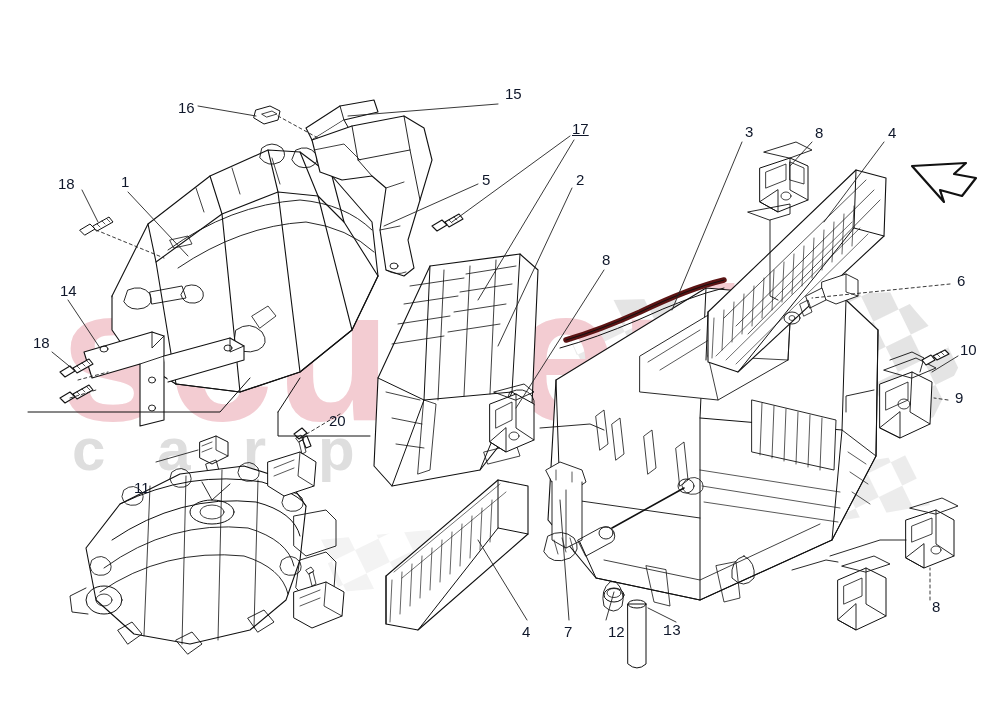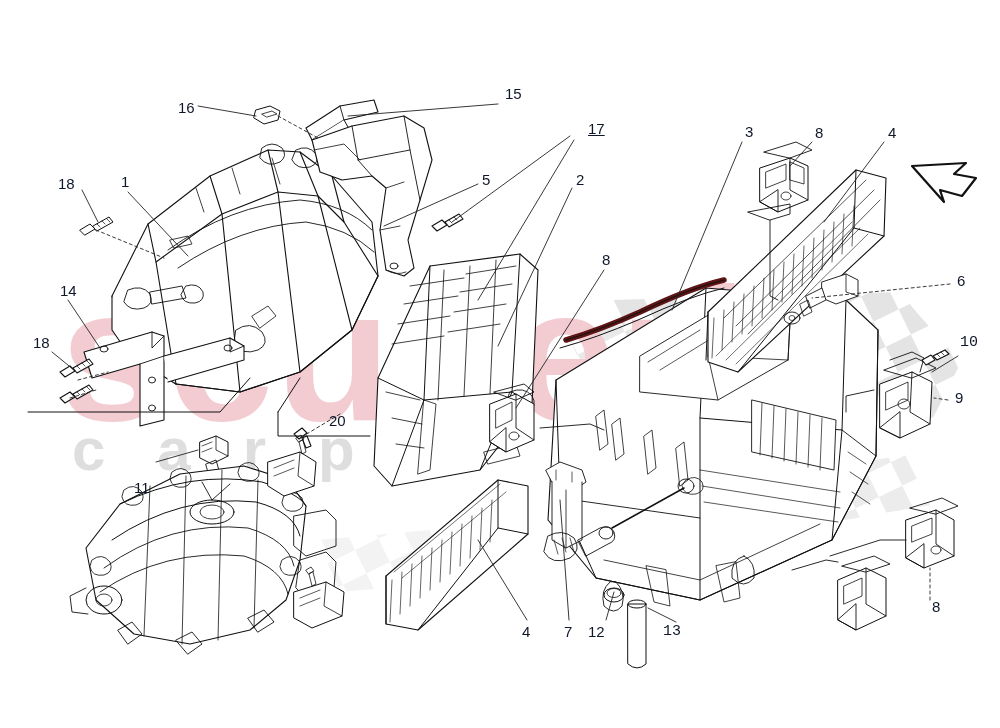--- a/index.html
+++ b/index.html
@@ -421,35 +421,35 @@
       <g>
         <path d="M912,166 L966,163 L954,174 L976,178 L962,196 L940,190
                  L944,202 Z" fill="#fff" stroke="#111" stroke-width="2.2"></path>
       </g>
 
     </g>
   </svg>
 
   <div class="lbl" style="left:178px;top:98px;">16</div>
   <div class="lbl" style="left:505px;top:84px;">15</div>
-  <div class="lbl" style="left:588px;top:119px;text-decoration:underline;">17</div>
+  <div class="lbl" style="left:572px;top:119px;text-decoration:underline;">17</div>
   <div class="lbl" style="left:745px;top:122px;">3</div>
   <div class="lbl" style="left:815px;top:123px;">8</div>
   <div class="lbl" style="left:888px;top:123px;">4</div>
   <div class="lbl" style="left:58px;top:174px;">18</div>
   <div class="lbl" style="left:121px;top:172px;">1</div>
   <div class="lbl" style="left:482px;top:170px;">5</div>
   <div class="lbl" style="left:576px;top:170px;">2</div>
   <div class="lbl" style="left:602px;top:250px;">8</div>
   <div class="lbl" style="left:957px;top:271px;">6</div>
   <div class="lbl" style="left:60px;top:281px;">14</div>
   <div class="lbl" style="left:33px;top:333px;">18</div>
-  <div class="lbl" style="left:960px;top:333px;font-family:Liberation Mono, monospace;">10</div>
+  <div class="lbl" style="left:960px;top:340px;">10</div>
   <div class="lbl" style="left:955px;top:388px;">9</div>
   <div class="lbl" style="left:329px;top:411px;">20</div>
   <div class="lbl" style="left:134px;top:452px;margin-top:26px;">11</div>
   <div class="lbl" style="left:932px;top:597px;">8</div>
   <div class="lbl" style="left:522px;top:622px;">4</div>
   <div class="lbl" style="left:564px;top:622px;">7</div>
-  <div class="lbl" style="left:588px;top:622px;">12</div>
+  <div class="lbl" style="left:608px;top:622px;">12</div>
   <div class="lbl" style="left:663px;top:622px;font-family:Liberation Mono, monospace;">13</div>
 
 </div>
 
 </body></html>

